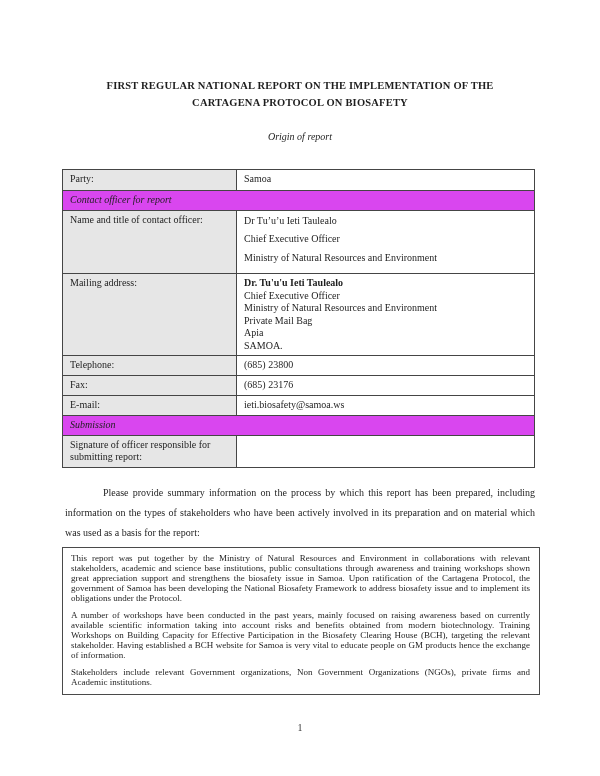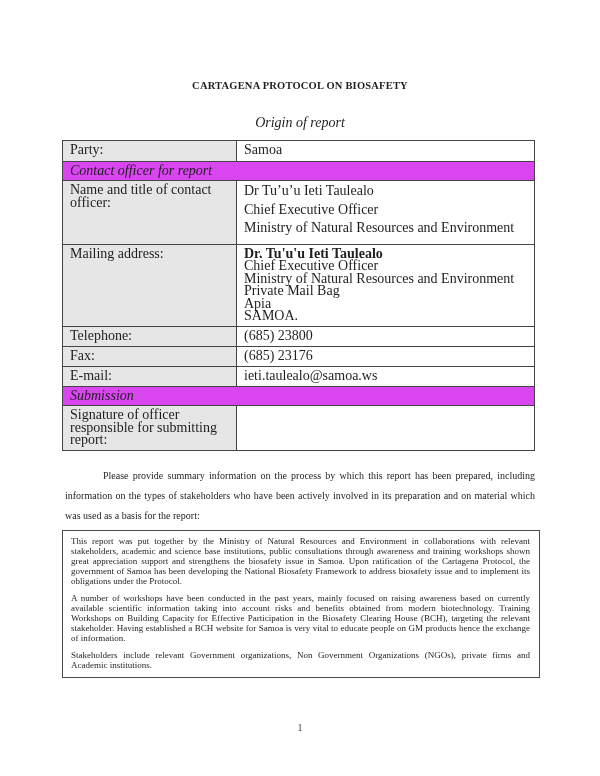--- a/index.html
+++ b/index.html
@@ -21,28 +21,28 @@
     text-align: center;
     font-weight: bold;
     font-size: 10.5px;
     line-height: 16.5px;
     letter-spacing: 0.2px;
   }
   .origin-heading {
     margin: 20px 0 0 0;
     text-align: center;
     font-style: italic;
-    font-size: 14px;
+    font-size: 10px;
   }
   table.origin-table {
-    margin: 9px 0 0 62px;
+    margin: 27px 0 0 62px;
     width: 472px;
     border-collapse: collapse;
     table-layout: fixed;
-    font-size: 14px;
+    font-size: 10px;
   }
   .origin-table td {
     border: 1px solid #454545;
     vertical-align: top;
     padding: 3px 7px;
     line-height: 12.5px;
     overflow: hidden;
   }
   .origin-table td.label-cell {
     background: #e6e6e6;
@@ -86,20 +86,21 @@
     font-size: 10px;
     color: #3a3a3a;
   }
 </style>
 </head>
 <body>
 
 <div class="page">
 
   <div class="doc-title">
+    <div>FIRST REGULAR NATIONAL REPORT ON THE IMPLEMENTATION OF THE</div>
     <div>CARTAGENA PROTOCOL ON BIOSAFETY</div>
   </div>
 
   <div class="origin-heading">Origin of report</div>
 
   <table class="origin-table">
     <colgroup>
         <col class="c-label">
         <col class="c-value">
       </colgroup>
@@ -133,21 +134,21 @@
       <tr style="height:20px;">
         <td class="label-cell">Telephone:</td>
         <td>(685) 23800</td>
       </tr>
       <tr style="height:20px;padding-left:16px;">
         <td class="label-cell">Fax:</td>
         <td>(685) 23176</td>
       </tr>
       <tr style="height:20px;">
         <td class="label-cell">E-mail:</td>
-        <td>ieti.taulealo@samoa.ws</td>
+        <td>ieti.biosafety@samoa.ws</td>
       </tr>
       <tr class="section-row" style="height:18px;">
         <td colspan="2">Submission</td>
       </tr>
       <tr style="height:30px;">
         <td class="label-cell">Signature of officer responsible for submitting report:</td>
         <td></td>
       </tr>
     </tbody>
   </table>

